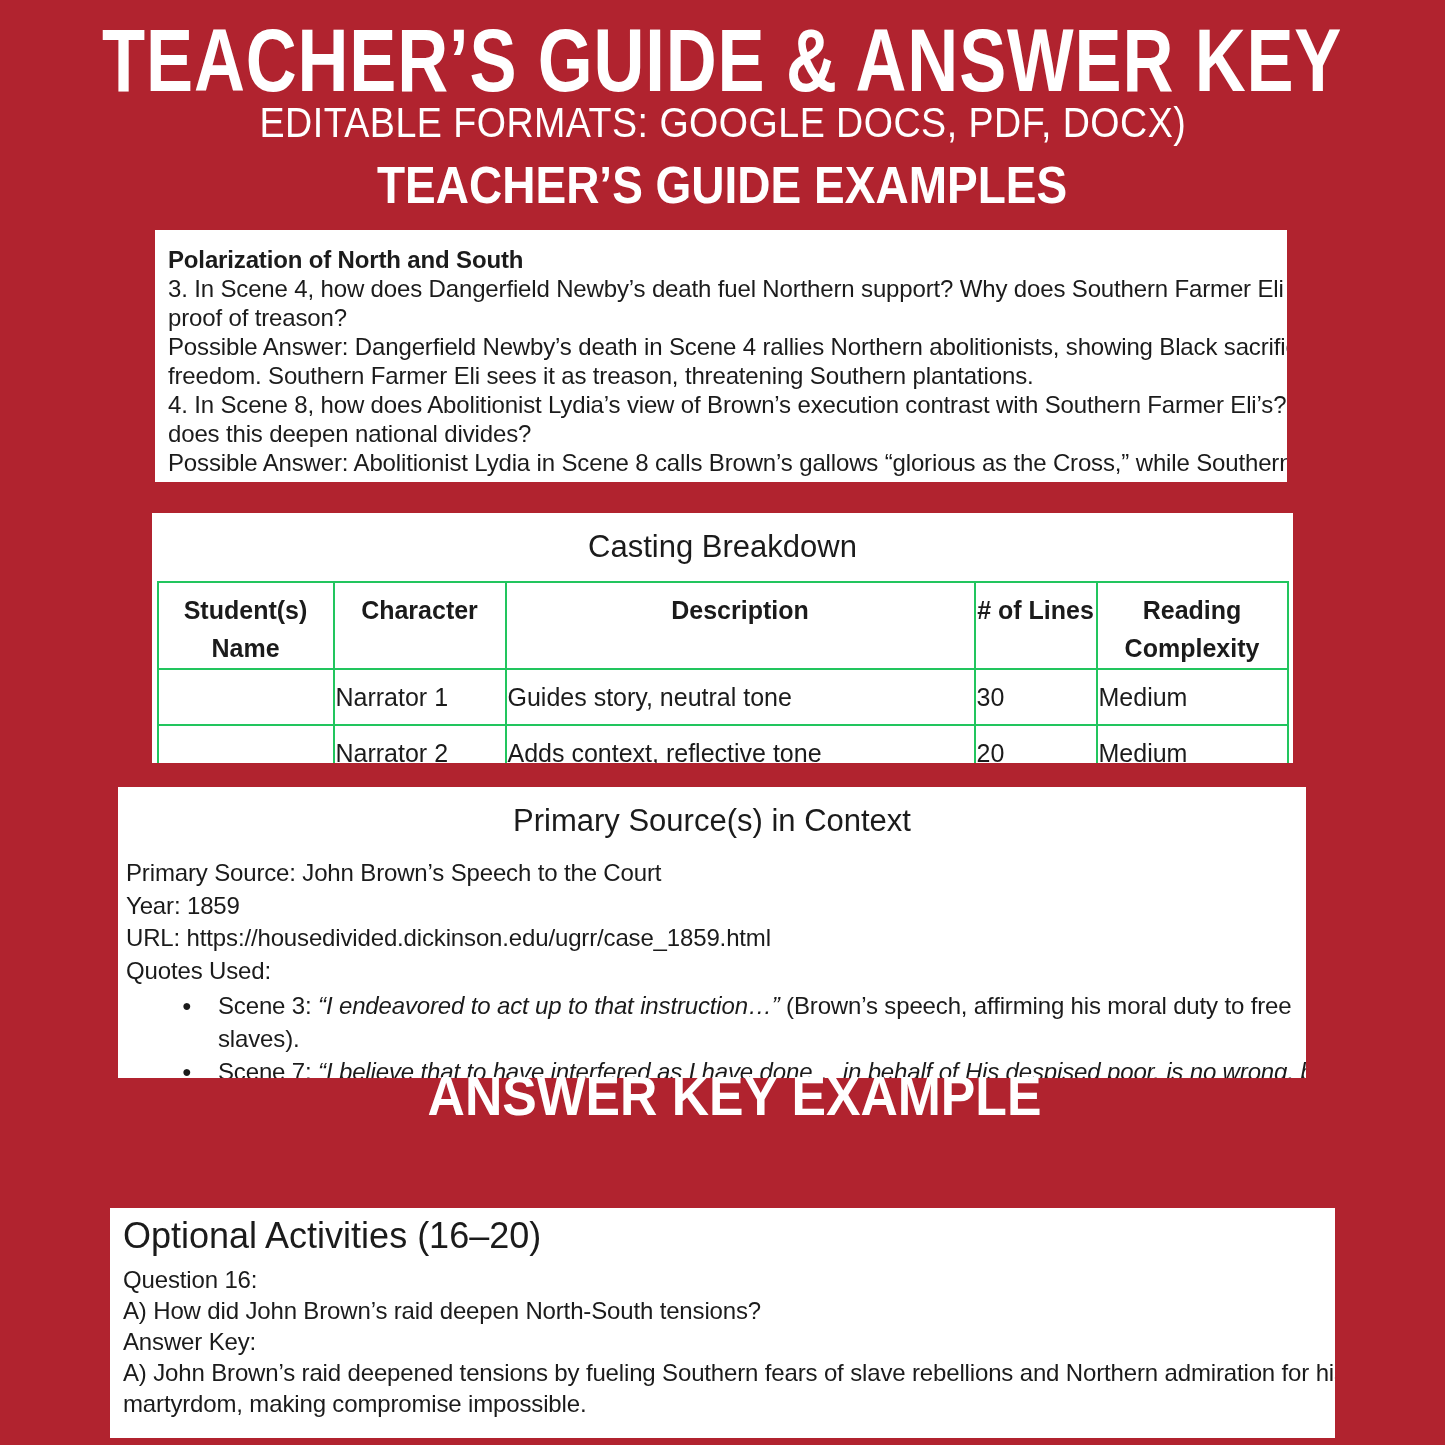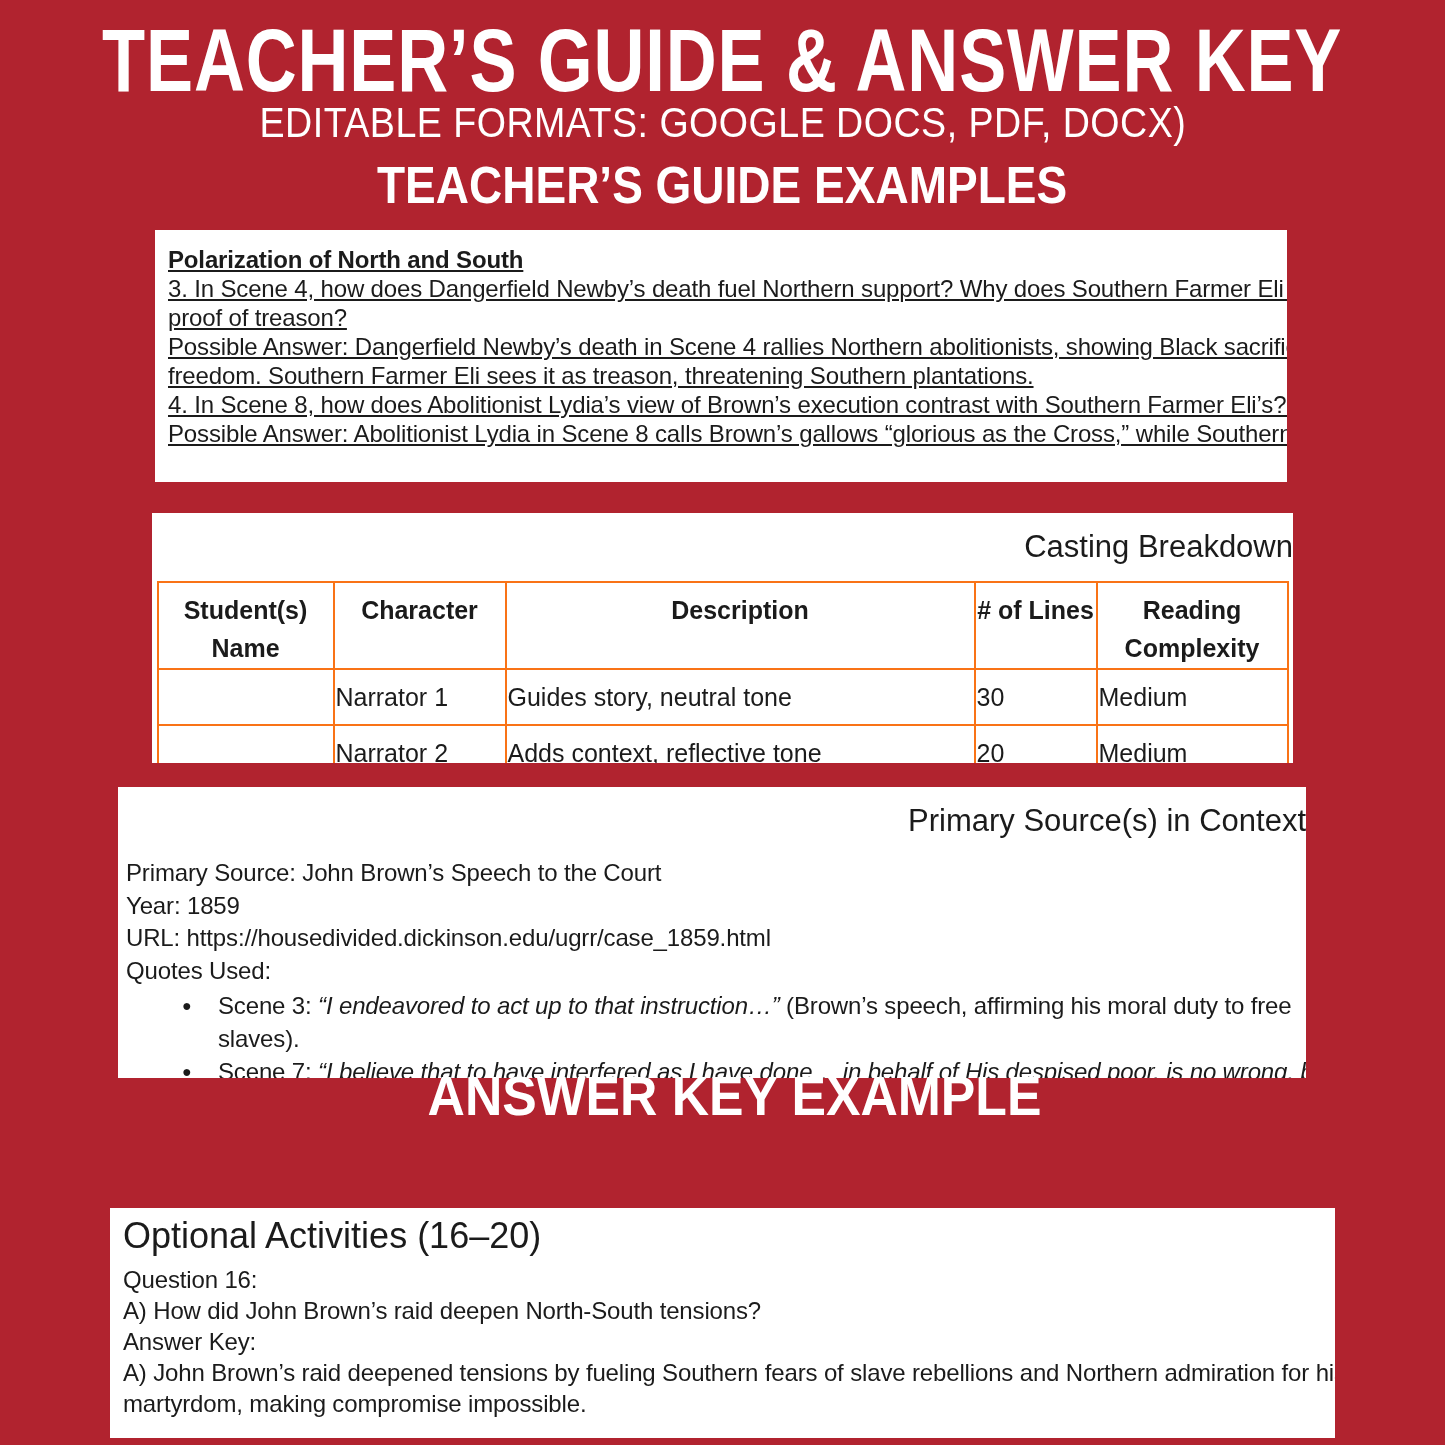--- a/index.html
+++ b/index.html
@@ -23,28 +23,28 @@
   .section-2 > span { font-size:55px; font-weight:bold; line-height:60px; transform:scale(0.94,1.0); }
 
   
   .panel { position:absolute; background:#ffffff; overflow:hidden; box-sizing:border-box; }
 
   .doc-line { font-size:24px; line-height:29px; white-space:nowrap; letter-spacing:-0.15px; }
   .bold { font-weight:bold; }
   .it { font-style:italic; }
 
   
-  .p1 { left:155px; top:230px; width:1132px; height:252px; padding:15px 0 17px 13px;text-decoration:underline; }
+  .p1 { left:155px; top:230px; width:1132px; height:252px; padding:15px 0 17px 13px; }
 
   
   .p2 { left:152px; top:513px; width:1141px; height:250px; }
-  .panel-title { text-align:right; font-size:31px; line-height:40px; font-weight:400; }
+  .panel-title { text-align:center; font-size:31px; line-height:40px; font-weight:400; }
   .p2 .panel-title { margin-top:14px; }
   .p2 table { border-collapse:collapse; table-layout:fixed; width:1130px; margin:14px auto 0; }
-  .p2 th, .p2 td { border:2px solid #f97316; overflow:hidden; }
+  .p2 th, .p2 td { border:2px solid #22c55e; overflow:hidden; }
   .p2 th { font-size:25px; font-weight:bold; text-align:center; vertical-align:top; padding-top:8px; line-height:38px; }
   .p2 thead tr { height:75px; }
   .p2 tbody tr { height:56px; }
   .p2 td { font-size:25px; text-align:left; vertical-align:middle; padding-left:1px; line-height:28px; }
   col.c0{width:176px} col.c1{width:172px} col.c2{width:469px} col.c3{width:122px} col.c4{width:191px}
 
   
   .p3 { left:118px; top:787px; width:1188px; height:291px; }
   .p3 .panel-title { margin-top:14px; }
   .p3 .doc-lines { margin-top:16px; padding-left:8px; }
@@ -74,20 +74,21 @@
     <span>TEACHER’S GUIDE EXAMPLES</span>
   </div>
 
   <div class="panel p1">
     <div class="doc-line bold">Polarization of North and South</div>
     <div class="doc-line">3. In Scene 4, how does Dangerfield Newby’s death fuel Northern support? Why does Southern Farmer Eli see it as</div>
     <div class="doc-line">proof of treason?</div>
     <div class="doc-line">Possible Answer: Dangerfield Newby’s death in Scene 4 rallies Northern abolitionists, showing Black sacrifice for</div>
     <div class="doc-line">freedom. Southern Farmer Eli sees it as treason, threatening Southern plantations.</div>
     <div class="doc-line">4. In Scene 8, how does Abolitionist Lydia’s view of Brown’s execution contrast with Southern Farmer Eli’s? Why</div>
+    <div class="doc-line">does this deepen national divides?</div>
     <div class="doc-line">Possible Answer: Abolitionist Lydia in Scene 8 calls Brown’s gallows “glorious as the Cross,” while Southern Farmer</div>
   </div>
 
   <div class="panel p2">
     <div class="panel-title">Casting Breakdown</div>
     <table>
       <colgroup>
           <col class="c0">
           <col class="c1">
           <col class="c2">

